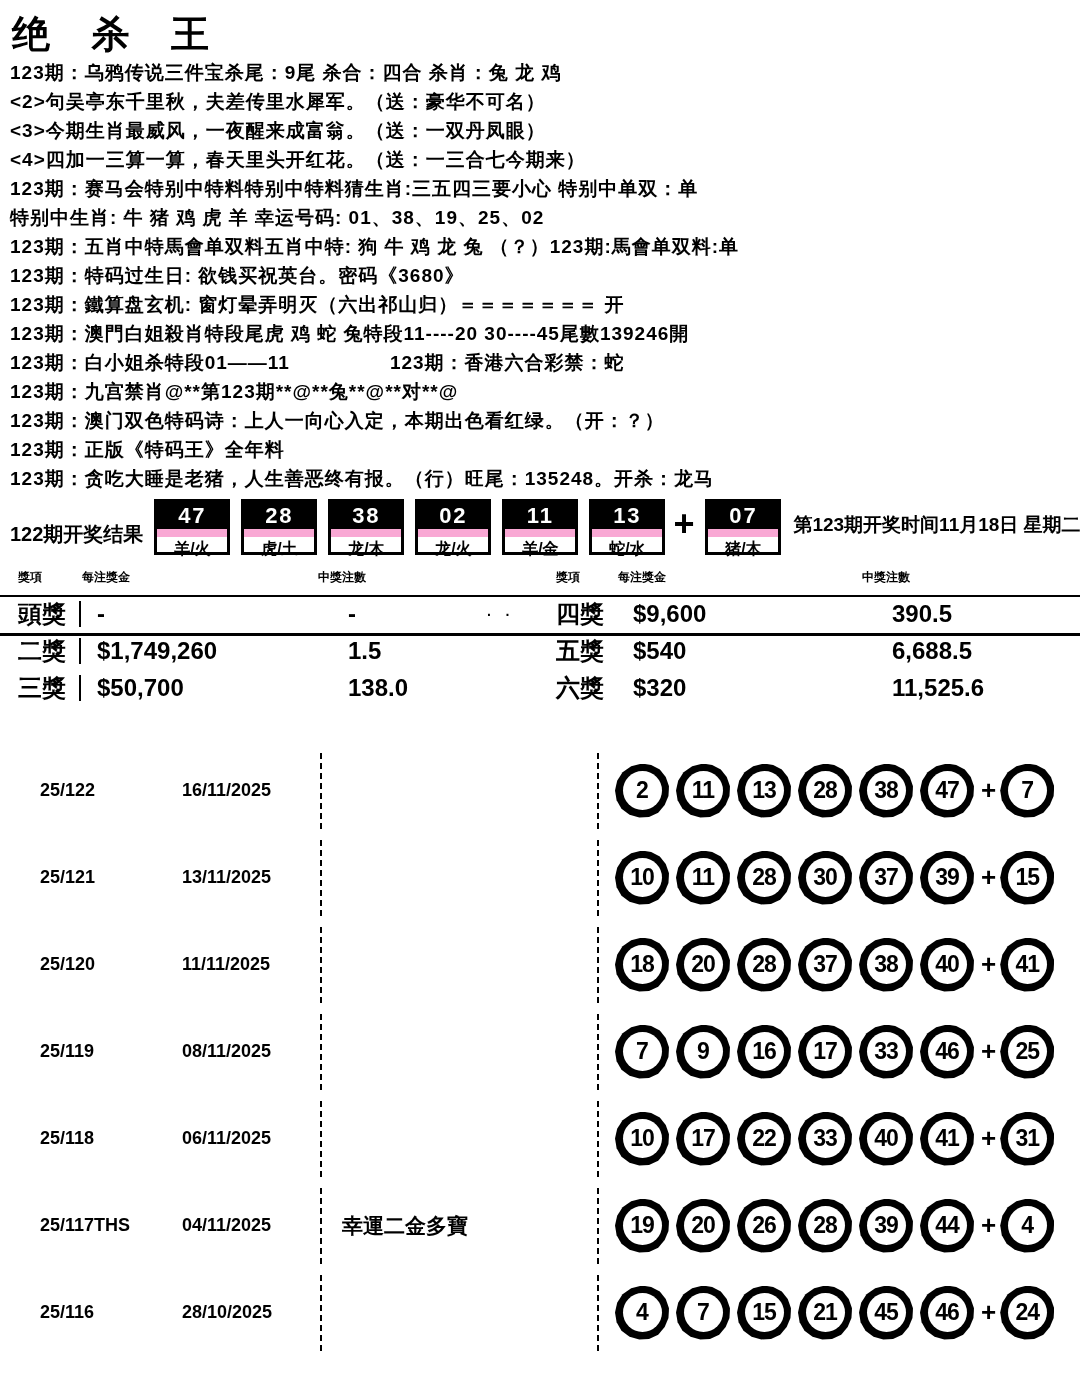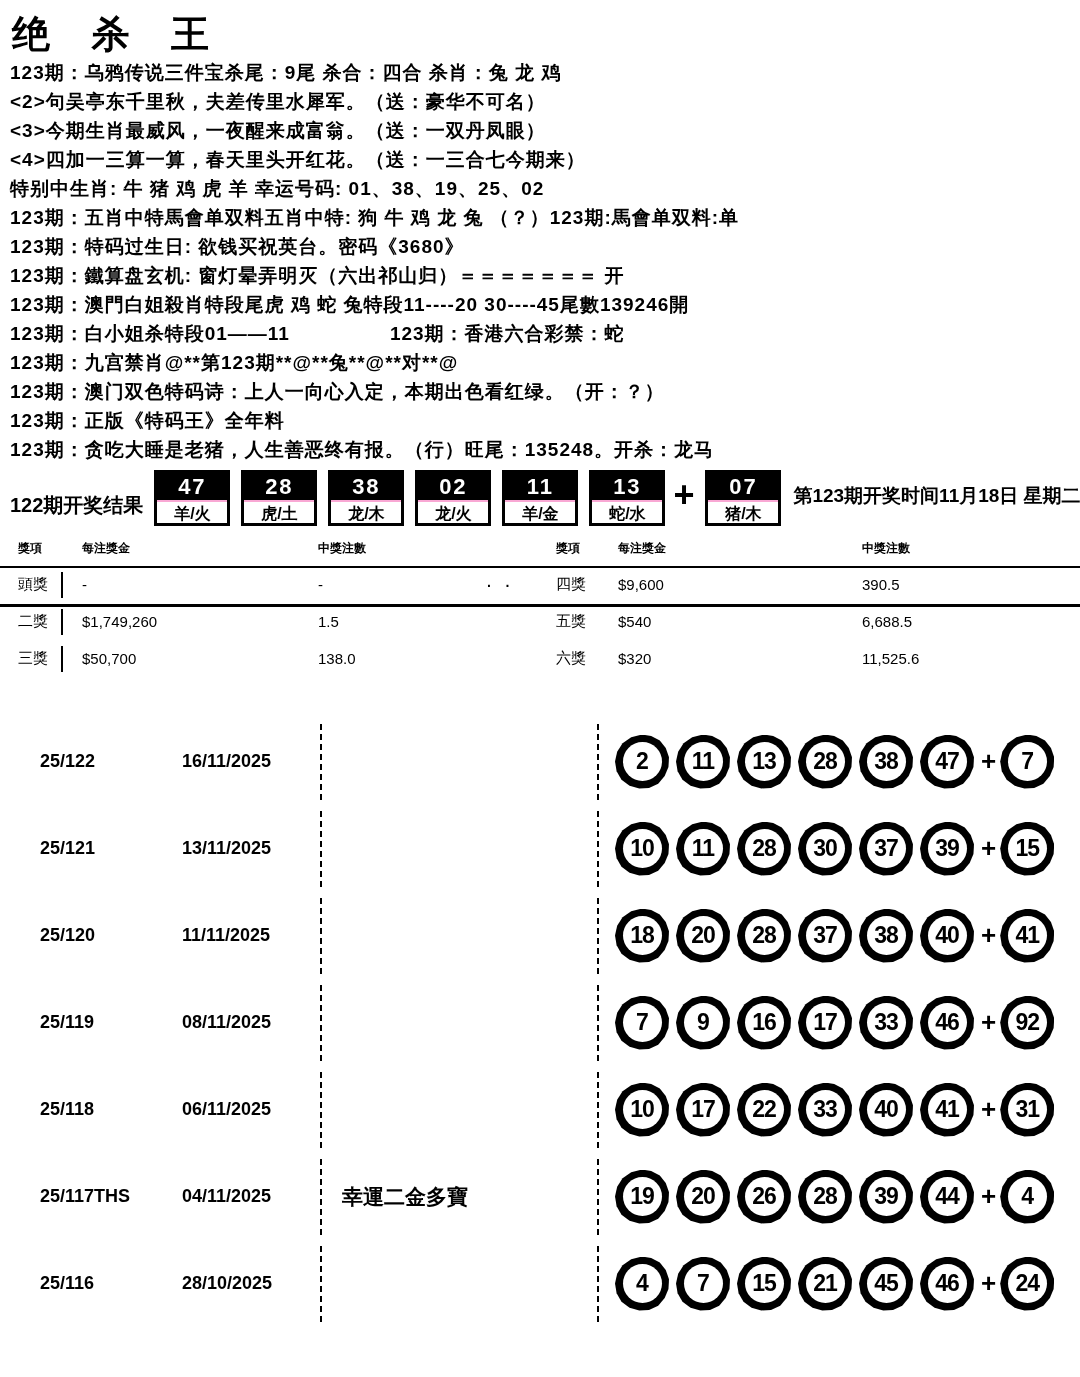--- a/index.html
+++ b/index.html
@@ -17,30 +17,30 @@
   .pred { padding-left:10px; }
   .pred-line {
     font-size:19px; font-weight:700; height:29px; line-height:29px;
     white-space:nowrap; letter-spacing:1px;
   }
   
   .draw-strip { display:flex; align-items:flex-start; padding:6px 4px 0 10px; height:64px; }
   .draw-label { font-size:20px; font-weight:700; margin-top:22px; white-space:nowrap; }
   .numbox { width:76px; border:3px solid #000; margin-left:11px; flex:none; background:#fff; }
   .numbox .top { background:#000; color:#fff; font-size:22px; font-weight:700; text-align:center; height:27px; line-height:27px; letter-spacing:2px; }
-  .numbox .bot { background:#fff; color:#000; font-size:16px; font-weight:700; text-align:center; height:23px; line-height:23px; border-top:2px solid #f9a8d4; }
+  .numbox .bot { background:#fff; color:#000; font-size:16px; font-weight:700; text-align:center; height:23px; line-height:23px; border-top:8px solid #f9a8d4; }
   .big-plus { font-size:36px; font-weight:700; margin:4px 0 0 8px; flex:none; }
   .next-info { font-size:19px; font-weight:700; margin:13px 0 0 12px; white-space:nowrap; }
   
   .prize { position:relative; height:188px; margin-top:2px; }
   .prize-cols { display:flex; }
   .pcol { width:540px; flex:none; }
   .phead, .prow { display:flex; align-items:center; }
   .phead { height:36px; font-size:12px; font-weight:700; }
-  .prow { height:37px; font-size:15px; font-weight:400; }
+  .prow { height:37px; font-size:24px; font-weight:700;gap:15px; }
   .pcol .c1 { width:82px; padding-left:18px; flex:none; display:flex; align-items:center; }
   .pcol .c2 { width:236px; flex:none; }
   .pcol .c3 { flex:1; }
   .pcol.right .c1 { width:78px; padding-left:16px; }
   .pcol.right .c2 { width:244px; }
   .vbar { width:2px; height:26px; background:#000; margin-left:13px; }
   .hline { position:absolute; left:0; right:0; background:#000; }
   .hline.h1 { top:36px; height:2px; }
   .hline.h2 { top:74px; height:3px; }
   .dots { position:absolute; left:487px; top:48px; font-weight:700; letter-spacing:5px; font-size:14px; }
@@ -65,20 +65,21 @@
 </head>
 <body>
 
 <div class="title">绝 杀 王</div>
 
 <div class="pred">
     <div class="pred-line">123期：乌鸦传说三件宝杀尾：9尾 杀合：四合 杀肖：兔 龙 鸡</div>
     <div class="pred-line">&lt;2&gt;句吴亭东千里秋，夫差传里水犀军。（送：豪华不可名）</div>
     <div class="pred-line">&lt;3&gt;今期生肖最威风，一夜醒来成富翁。（送：一双丹凤眼）</div>
     <div class="pred-line">&lt;4&gt;四加一三算一算，春天里头开红花。（送：一三合七今期来）</div>
+    <div class="pred-line">123期：赛马会特别中特料特别中特料猜生肖:三五四三要小心 特别中单双：单</div>
     <div class="pred-line">特别中生肖: 牛 猪 鸡 虎 羊  幸运号码: 01、38、19、25、02</div>
     <div class="pred-line">123期：五肖中特馬會单双料五肖中特: 狗 牛 鸡 龙 兔 （？）123期:馬會单双料:单</div>
     <div class="pred-line">123期：特码过生日: 欲钱买祝英台。密码《3680》</div>
     <div class="pred-line">123期：鐵算盘玄机: 窗灯晕弄明灭（六出祁山归）＝＝＝＝＝＝＝ 开</div>
     <div class="pred-line">123期：澳門白姐殺肖特段尾虎 鸡 蛇 兔特段11----20 30----45尾數139246開</div>
     <div class="pred-line">123期：白小姐杀特段01——11　　　　　123期：香港六合彩禁：蛇</div>
     <div class="pred-line">123期：九宫禁肖@**第123期**@**兔**@**对**@</div>
     <div class="pred-line">123期：澳门双色特码诗：上人一向心入定，本期出色看红绿。（开：？）</div>
     <div class="pred-line">123期：正版《特码王》全年料</div>
     <div class="pred-line">123期：贪吃大睡是老猪，人生善恶终有报。（行）旺尾：135248。开杀：龙马</div>
@@ -295,21 +296,21 @@
           <div class="in">17</div>
         </div>
         <div class="ball">
           <div class="in">33</div>
         </div>
         <div class="ball">
           <div class="in">46</div>
         </div>
         <div class="ball-plus">+</div>
         <div class="ball">
-          <div class="in">92</div>
+          <div class="in">25</div>
         </div>
       </div>
     </div>
     <div class="hrow">
       <div class="hcol-period">25/118</div>
       <div class="hcol-date">06/11/2025</div>
       <div class="hcol-note"></div>
       <div class="hcol-balls">
         <div class="ball">
           <div class="in">10</div>

